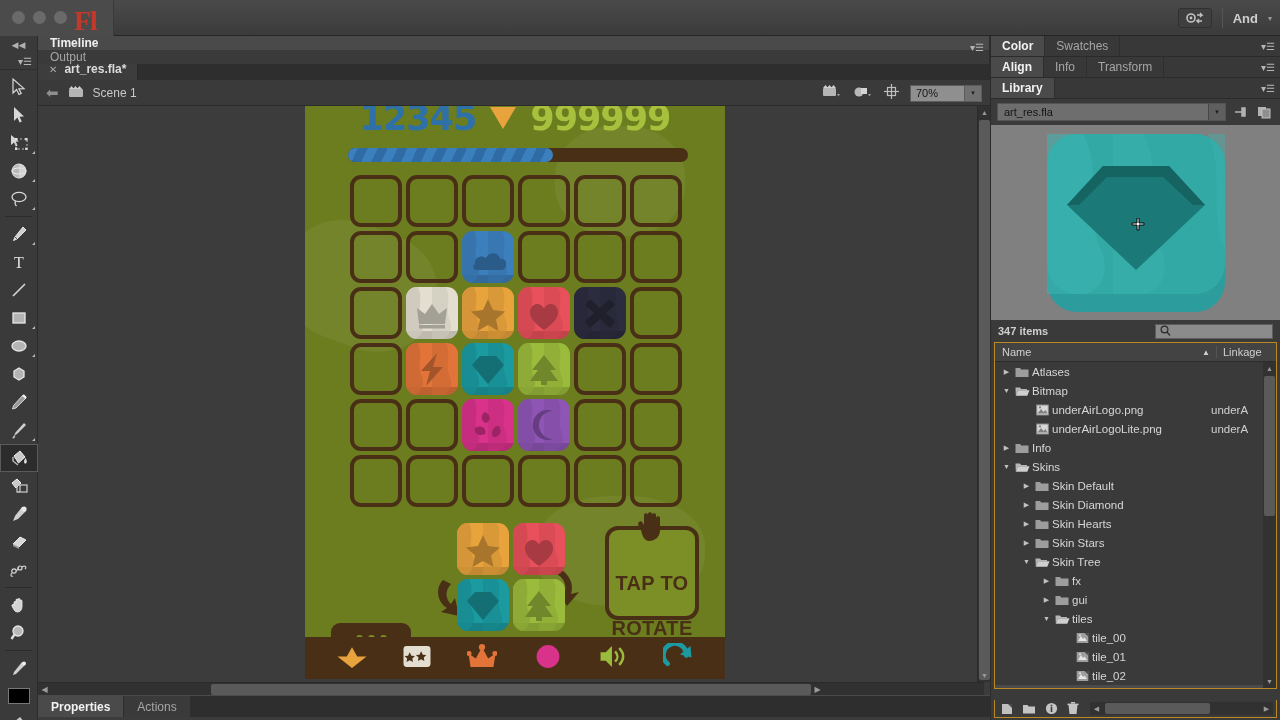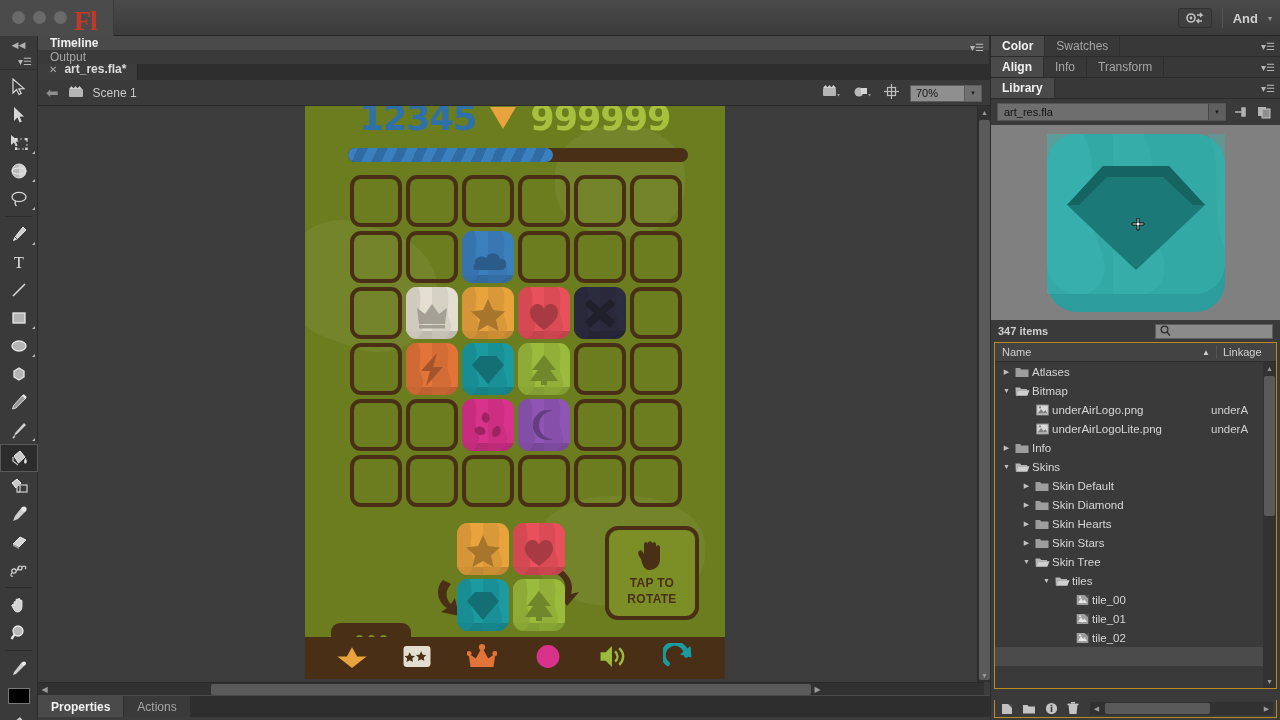--- a/index.html
+++ b/index.html
@@ -149,21 +149,21 @@
   .tile svg { position: relative; z-index: 2; }
 
   .next-tray { position: absolute; left: 150px; top: 415px; }
   .next-grid { display: grid; grid-template-columns: repeat(2, 56px); grid-template-rows: repeat(2, 56px); }
   .rotate-arrows { position: absolute; left: 120px; top: 430px; width: 180px; height: 100px; }
   .rot-btn {
     position: absolute; left: 300px; top: 420px; width: 94px; height: 94px;
     border: 4px solid #4a2f17; border-radius: 13px; background: #7b8f26;
     display: flex; flex-direction: column; align-items: center; justify-content: center; gap: 1px;
   }
-  .rot-btn .lbl { color: #4a2f17; font-size: 12px; font-weight: bold; line-height: 15px; letter-spacing: .3px; }
+  .rot-btn .lbl { color: #4a2f17; font-size: 20px; font-weight: bold; line-height: 15px; letter-spacing: .3px; margin-top: 29px; }
 
   .menu-tab {
     position: absolute; left: 26px; top: 517px; width: 80px; height: 40px;
     background: #4a2f17; border-radius: 9px 9px 0 0;
     display: flex; align-items: flex-start; justify-content: center; padding-top: 12px; gap: 5px;
   }
   .menu-tab i { width: 7px; height: 7px; border-radius: 50%; background: #7b8f26; display: block; }
 
   .bottom-bar {
     position: absolute; left: 0; bottom: 0; width: 420px; height: 42px; background: #4a2f17;
@@ -1035,20 +1035,42 @@
               <svg width="15" height="12" viewBox="0 0 15 12">
                 <path d="M.5 2.5 h4.5 l1.2 1.5 H12 v1.2 H3 L.8 10.8 z" fill="#b6b6b6"></path>
                 <path d="M.8 10.8 L3 5.2 H14.5 L12.3 10.8 z" fill="#cfcfcf"></path>
               </svg>
             </span>
             <span class="lbl">Skin Tree</span>
             <span class="lnk"></span>
           </div>
           <div class="lrow">
             <span style="width:46px"></span>
+            <span class="tw">▶</span>
+            <span class="ic">
+              <svg width="14" height="12" viewBox="0 0 14 12">
+                <path d="M.5 2 h4.5 l1.2 1.6 H13.5 v7.4 H.5 z" fill="#9d9d9d"></path>
+              </svg>
+            </span>
+            <span class="lbl">fx</span>
+            <span class="lnk"></span>
+          </div>
+          <div class="lrow">
+            <span style="width:46px"></span>
+            <span class="tw">▶</span>
+            <span class="ic">
+              <svg width="14" height="12" viewBox="0 0 14 12">
+                <path d="M.5 2 h4.5 l1.2 1.6 H13.5 v7.4 H.5 z" fill="#9d9d9d"></path>
+              </svg>
+            </span>
+            <span class="lbl">gui</span>
+            <span class="lnk"></span>
+          </div>
+          <div class="lrow">
+            <span style="width:46px"></span>
             <span class="tw">▼</span>
             <span class="ic">
               <svg width="15" height="12" viewBox="0 0 15 12">
                 <path d="M.5 2.5 h4.5 l1.2 1.5 H12 v1.2 H3 L.8 10.8 z" fill="#b6b6b6"></path>
                 <path d="M.8 10.8 L3 5.2 H14.5 L12.3 10.8 z" fill="#cfcfcf"></path>
               </svg>
             </span>
             <span class="lbl">tiles</span>
             <span class="lnk"></span>
           </div>

